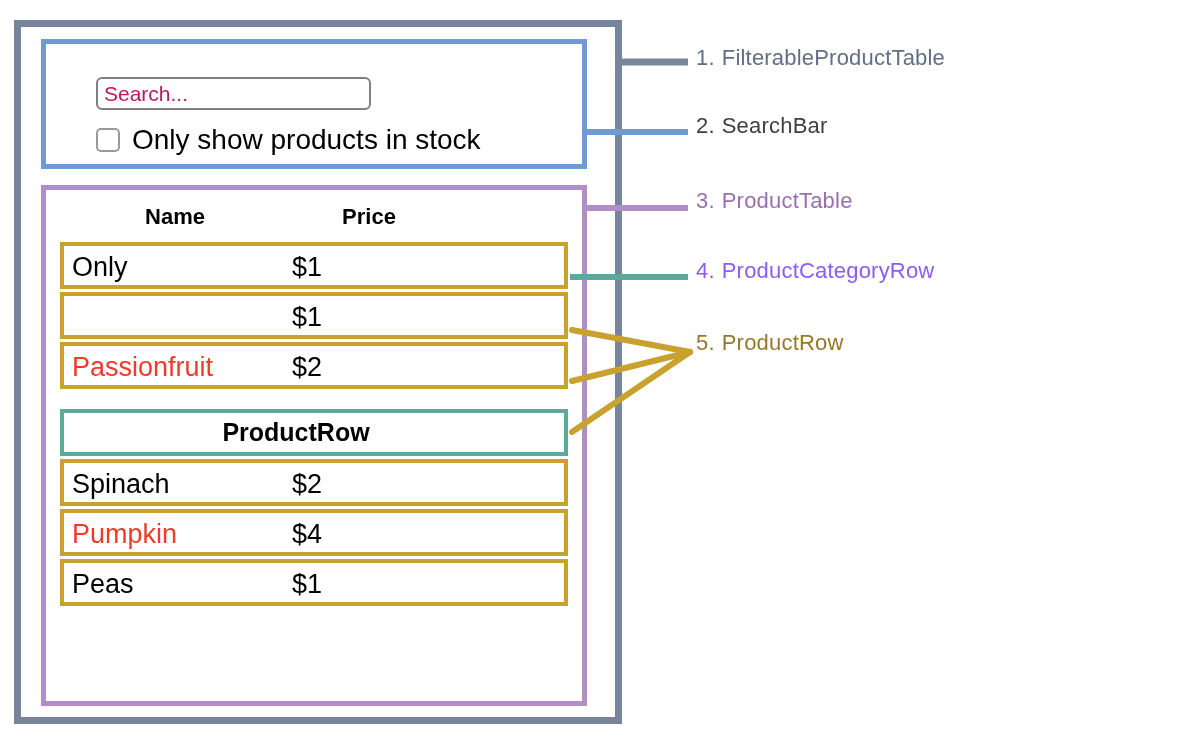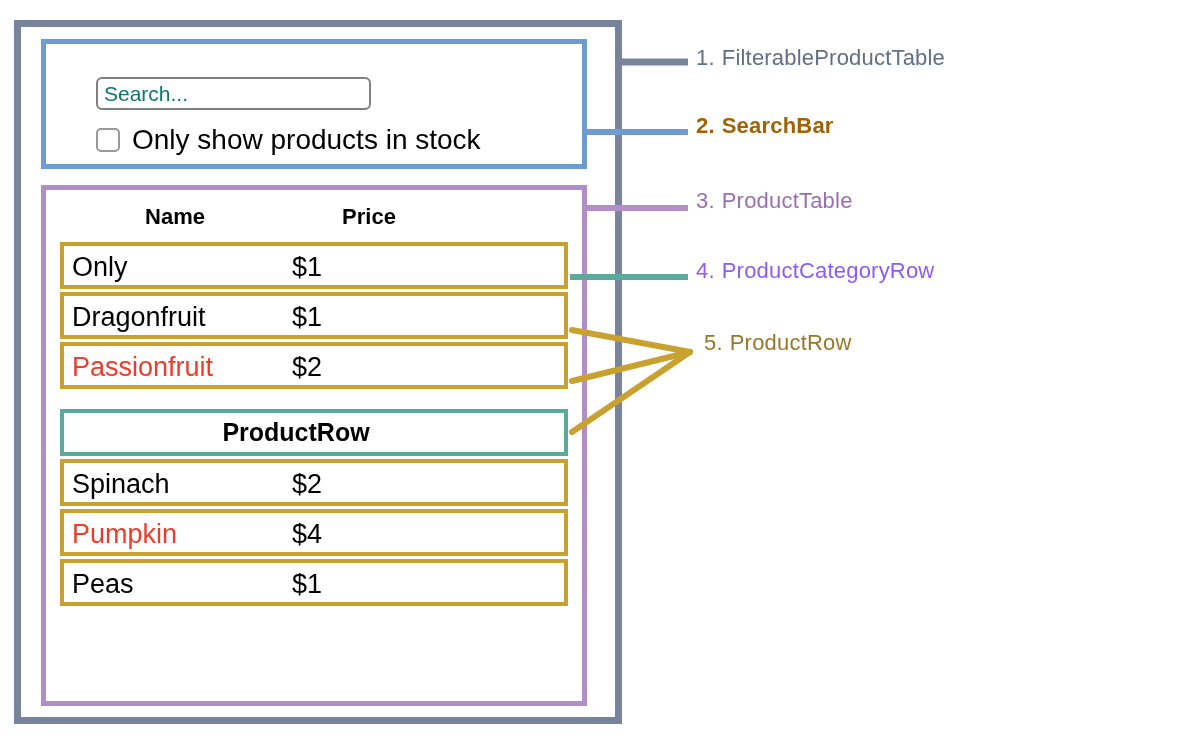--- a/index.html
+++ b/index.html
@@ -51,21 +51,21 @@
     left: 50px;
     top: 33px;
     width: 275px;
     height: 33px;
     border: 2px solid #808080;
     border-radius: 6px;
     box-sizing: border-box;
     background: #ffffff;
     font-family: "Liberation Sans", sans-serif;
     font-size: 21px;
-    color: #0f766e;
+    color: #be185d;
     padding: 0 6px;
     line-height: 29px;
     white-space: nowrap;
     overflow: hidden;
   }
   .checkbox-row {
     position: absolute;
     left: 50px;
     top: 81px;
     display: flex;
@@ -200,24 +200,24 @@
   .callout {
     position: absolute;
     font-family: "Liberation Sans", sans-serif;
     font-size: 22px;
     letter-spacing: 0.2px;
     white-space: nowrap;
     z-index: 10;
   }
   .callout .num { margin-right: 7px; }
   #callout-1 { left: 696px; top: 45px;  color: #626e86; }
-  #callout-2 { left: 696px; top: 113px; color: #a16207; font-weight: bold; }
+  #callout-2 { left: 696px; top: 113px; color: #404040; }
   #callout-3 { left: 696px; top: 188px; color: #9a6fb0; }
   #callout-4 { left: 696px; top: 258px; color: #8b5cf6; }
-  #callout-5 { left: 696px; top: 330px; color: #96782a; margin-left: 8px; }
+  #callout-5 { left: 696px; top: 330px; color: #96782a; }
 </style>
 </head>
 <body>
 
 <div id="stage">
 
   <div class="outer-box"></div>
 
   <div class="searchbar-box">
     <div class="search-input">Search...</div>
@@ -239,21 +239,20 @@
         </div>
       </div>
 
 
       <div class="product-row">
         <span class="cell-name">Only</span>
         <span class="cell-price">$1</span>
       </div>
 
       <div class="product-row">
-        <span class="cell-name">Dragonfruit</span>
         <span class="cell-price">$1</span>
       </div>
 
       <div class="product-row">
         <span class="cell-name out-of-stock">Passionfruit</span>
         <span class="cell-price">$2</span>
       </div>
 
       <div class="row-gap"></div>
 

